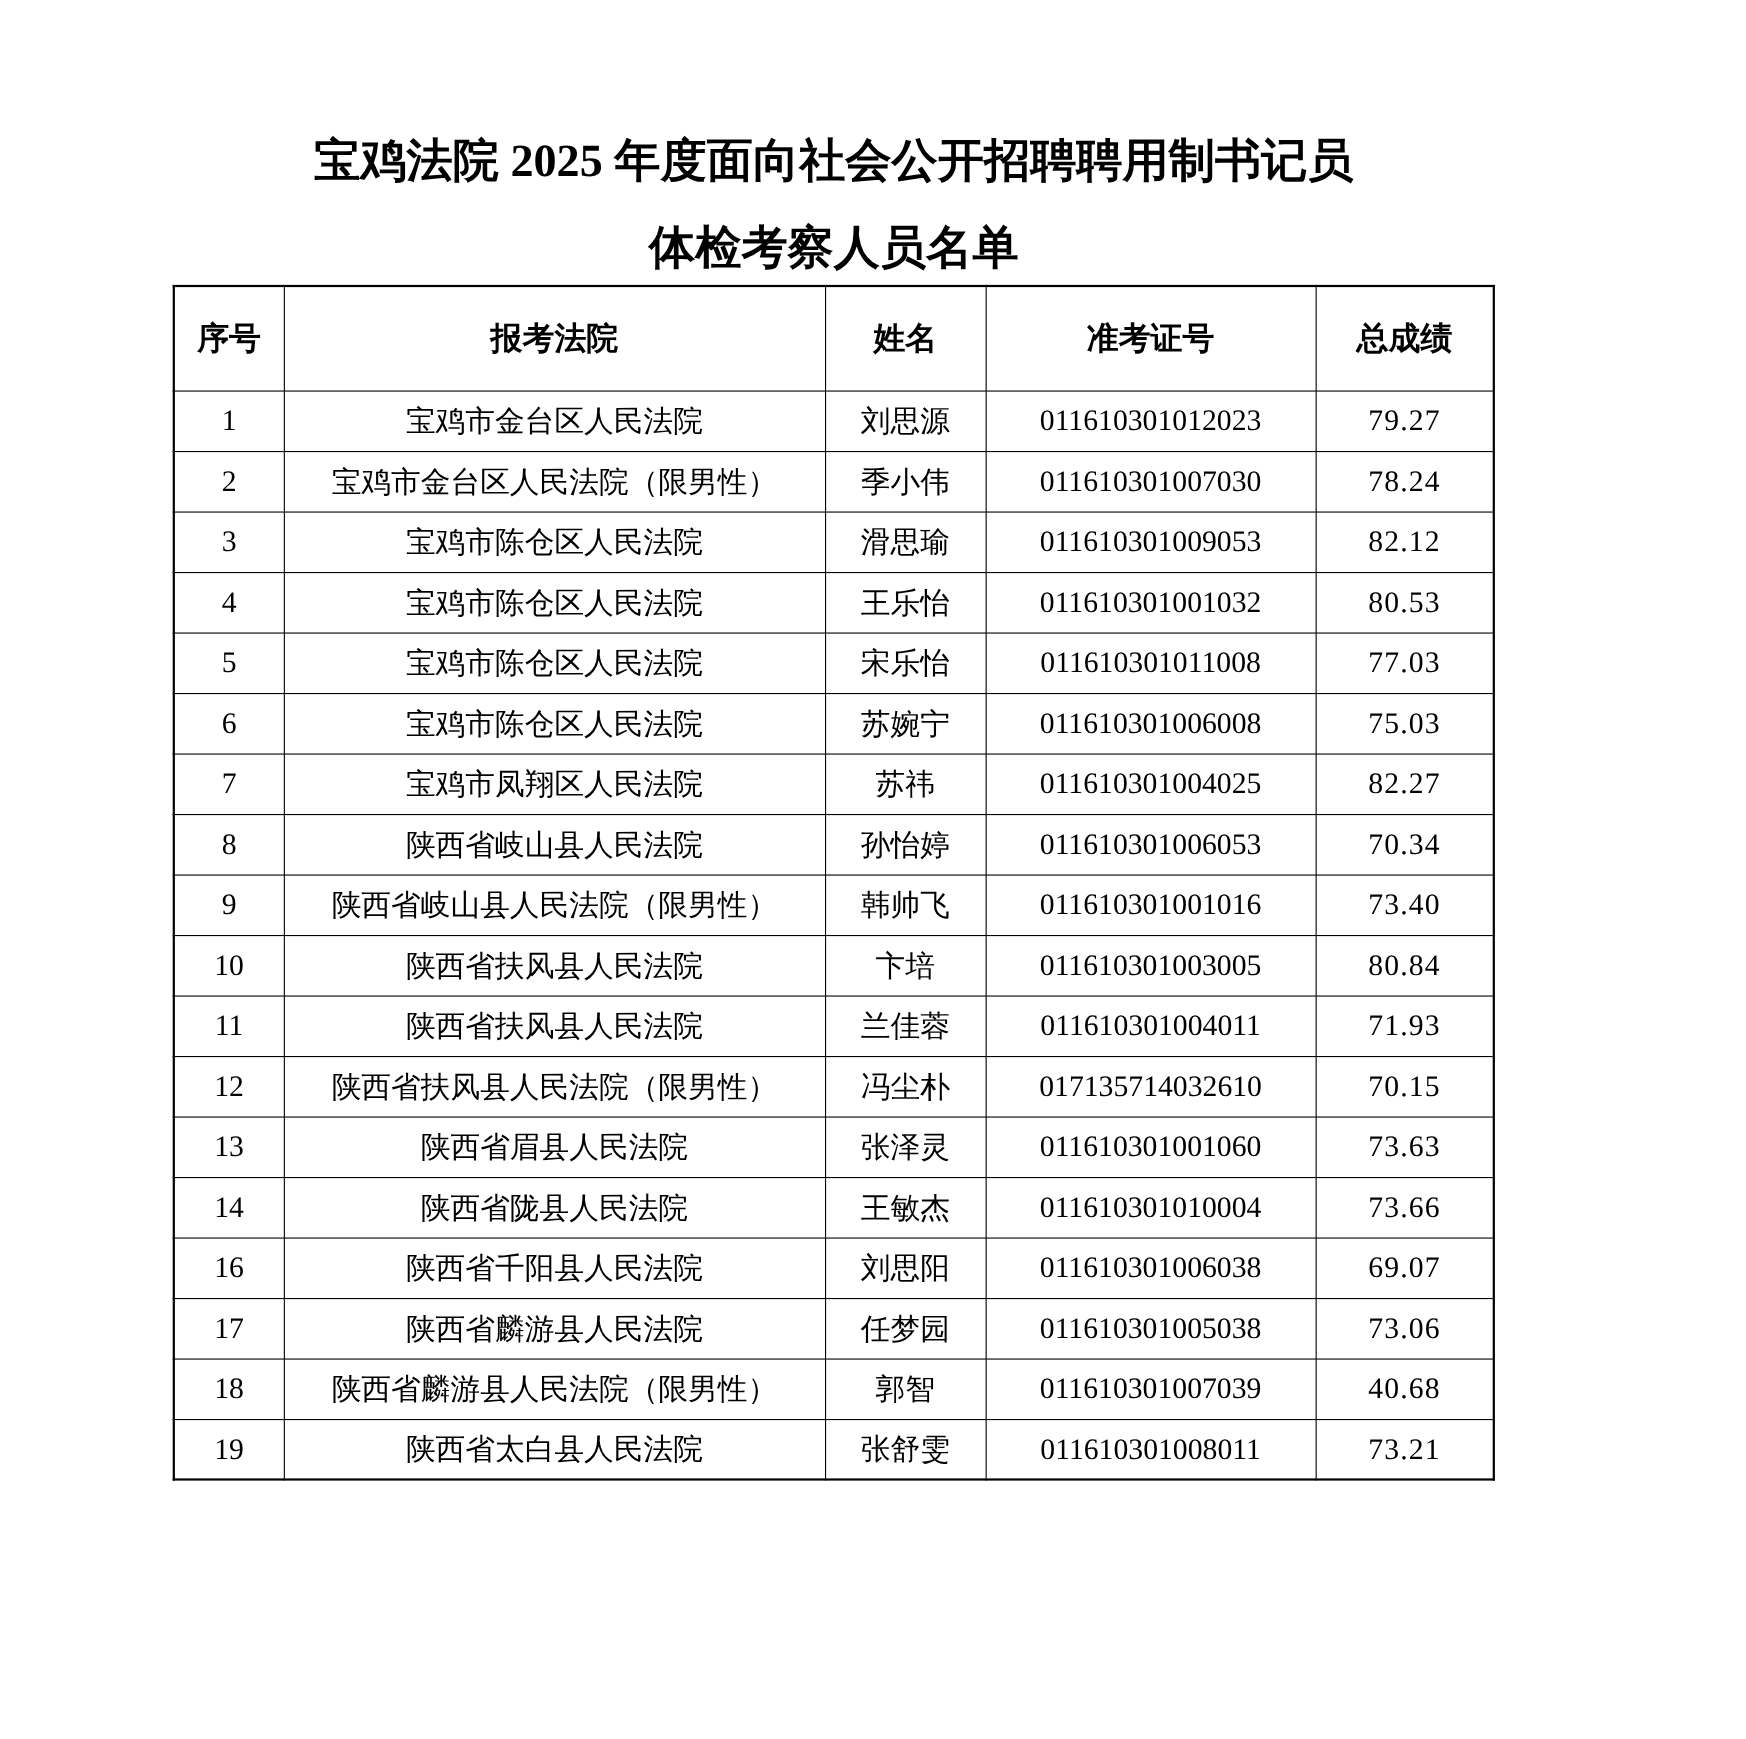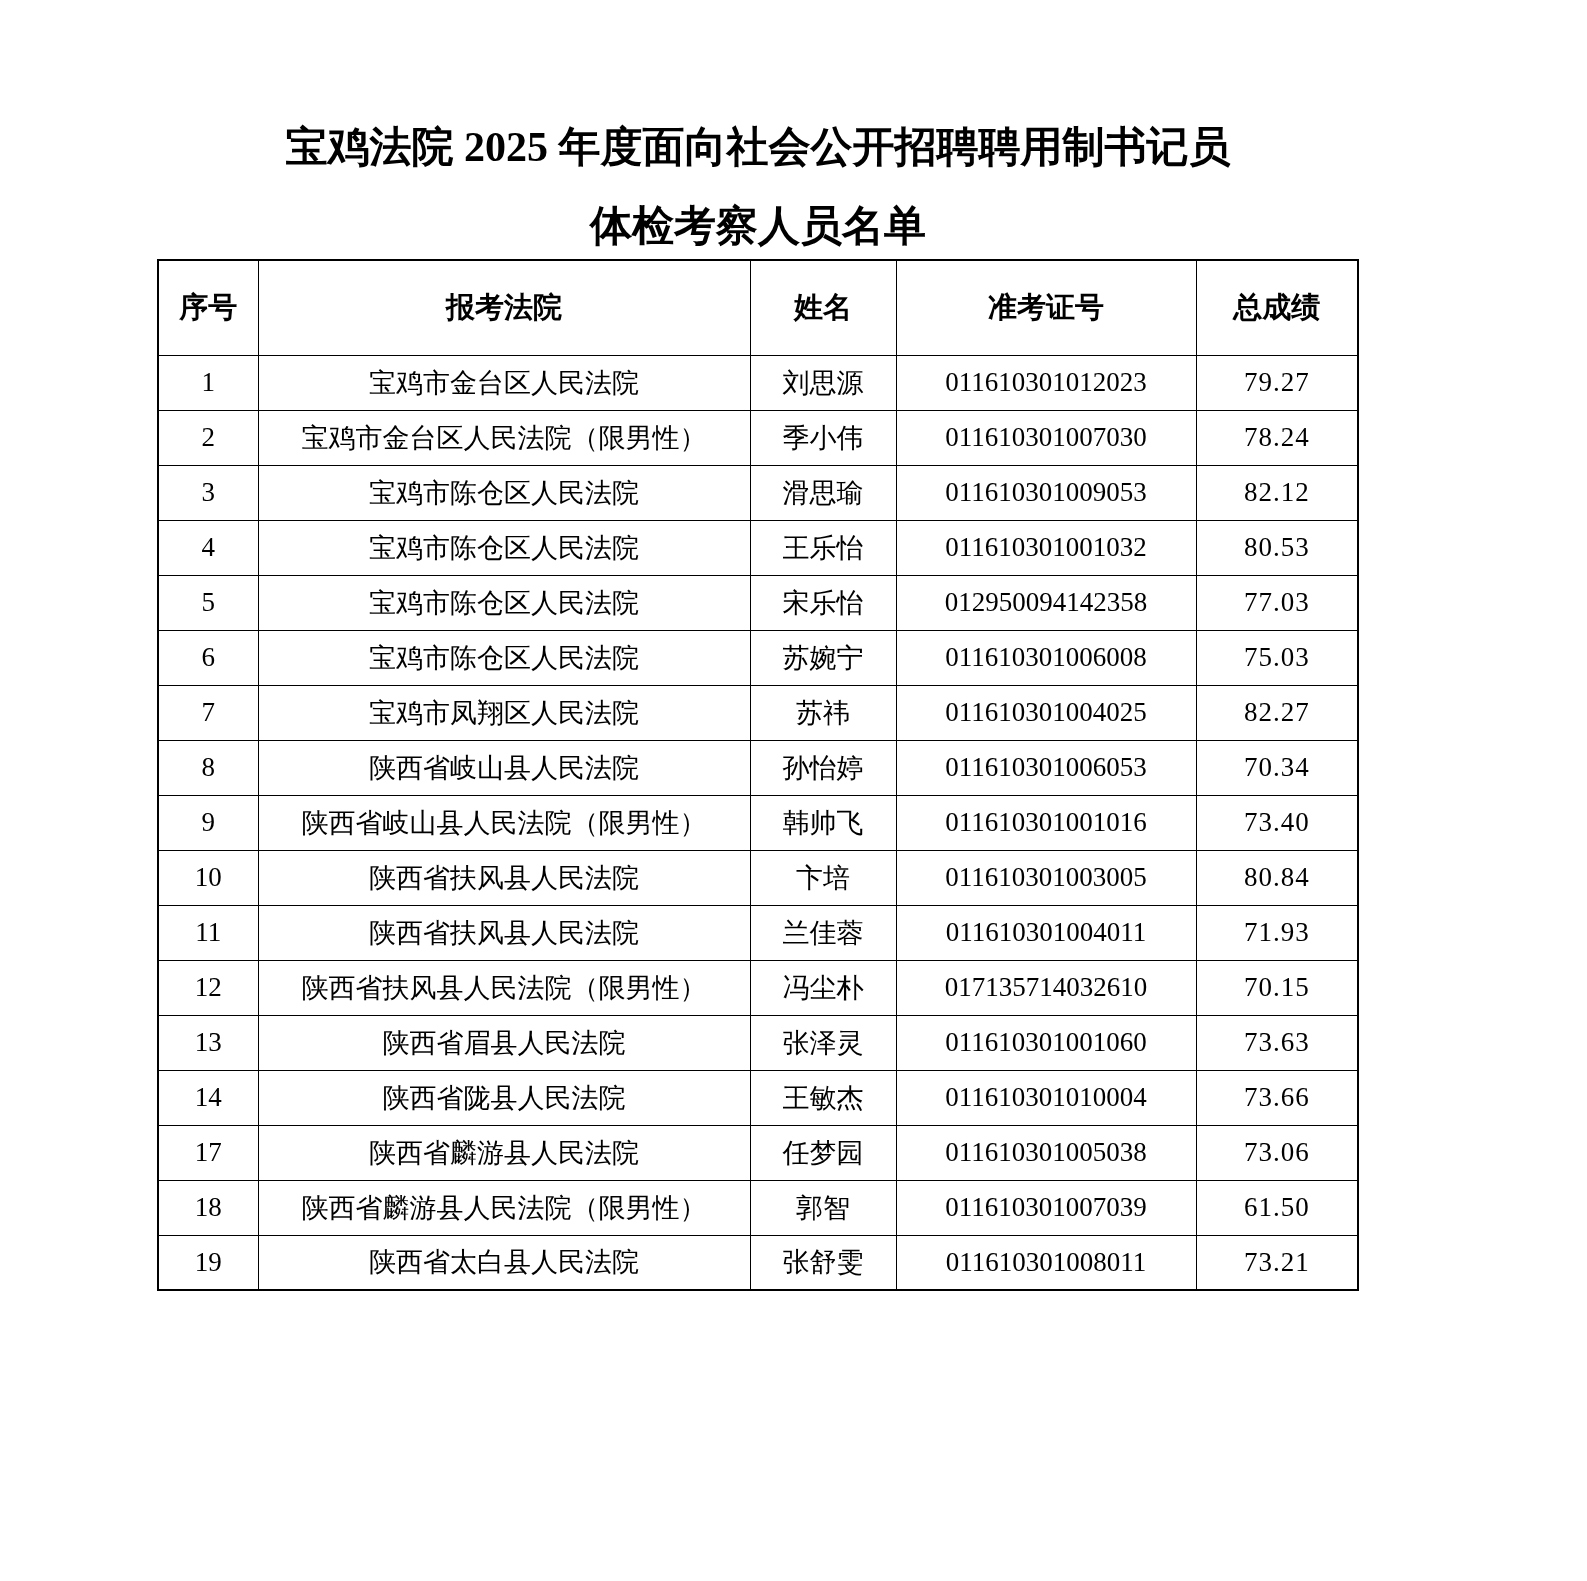--- a/index.html
+++ b/index.html
@@ -108,21 +108,21 @@
           <td class="c-seq">4</td>
           <td class="c-court">宝鸡市陈仓区人民法院</td>
           <td class="c-name">王乐怡</td>
           <td class="c-ticket">011610301001032</td>
           <td class="c-score">80.53</td>
         </tr>
         <tr>
           <td class="c-seq">5</td>
           <td class="c-court">宝鸡市陈仓区人民法院</td>
           <td class="c-name">宋乐怡</td>
-          <td class="c-ticket">012950094142358</td>
+          <td class="c-ticket">011610301011008</td>
           <td class="c-score">77.03</td>
         </tr>
         <tr>
           <td class="c-seq">6</td>
           <td class="c-court">宝鸡市陈仓区人民法院</td>
           <td class="c-name">苏婉宁</td>
           <td class="c-ticket">011610301006008</td>
           <td class="c-score">75.03</td>
         </tr>
         <tr>
@@ -175,32 +175,39 @@
           <td class="c-score">73.63</td>
         </tr>
         <tr>
           <td class="c-seq">14</td>
           <td class="c-court">陕西省陇县人民法院</td>
           <td class="c-name">王敏杰</td>
           <td class="c-ticket">011610301010004</td>
           <td class="c-score">73.66</td>
         </tr>
         <tr>
+          <td class="c-seq">16</td>
+          <td class="c-court">陕西省千阳县人民法院</td>
+          <td class="c-name">刘思阳</td>
+          <td class="c-ticket">011610301006038</td>
+          <td class="c-score">69.07</td>
+        </tr>
+        <tr>
           <td class="c-seq">17</td>
           <td class="c-court">陕西省麟游县人民法院</td>
           <td class="c-name">任梦园</td>
           <td class="c-ticket">011610301005038</td>
           <td class="c-score">73.06</td>
         </tr>
         <tr>
           <td class="c-seq">18</td>
           <td class="c-court">陕西省麟游县人民法院（限男性）</td>
           <td class="c-name">郭智</td>
           <td class="c-ticket">011610301007039</td>
-          <td class="c-score">61.50</td>
+          <td class="c-score">40.68</td>
         </tr>
         <tr>
           <td class="c-seq">19</td>
           <td class="c-court">陕西省太白县人民法院</td>
           <td class="c-name">张舒雯</td>
           <td class="c-ticket">011610301008011</td>
           <td class="c-score">73.21</td>
         </tr>
       </tbody>
   </table>

